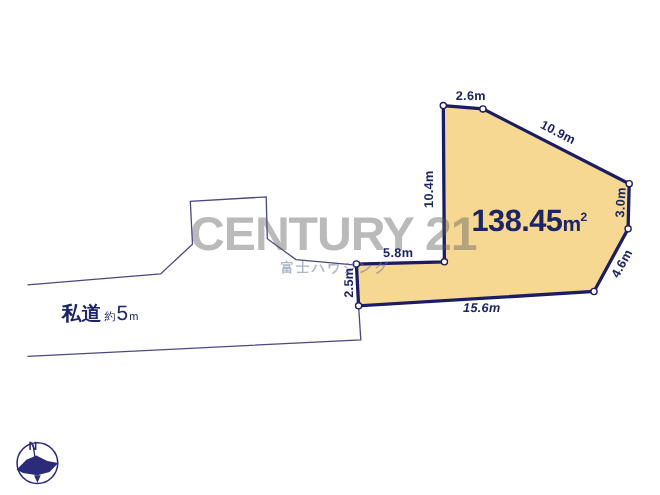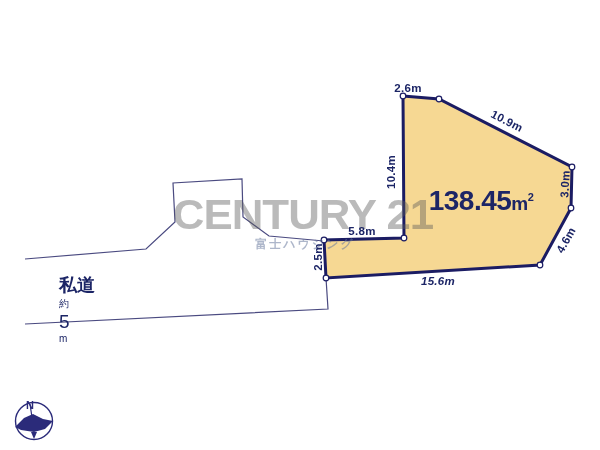--- a/index.html
+++ b/index.html
@@ -24,21 +24,21 @@
     transform:translate(-50%,-50%);
     color:#1c2566; font-weight:bold; font-size:28px;
     white-space:nowrap; letter-spacing:-0.5px;
   }
   .area-label .unit-base { font-size:19px; }
   .area-label .unit-exp { font-size:11px; vertical-align:9px; }
 
   .road-label {
     position:absolute; left:56px; top:273px;
     color:#1c2566; white-space:nowrap;
-    display:flex; align-items:baseline;flex-direction:column;
+    display:flex; align-items:baseline;
   }
   .road-label .kanji   { font-weight:bold; font-size:18px; }
   .road-label .approx  { font-size:10px; margin:0 1px 0 3px; }
   .road-label .number  { font-size:19px; }
   .road-label .unit    { font-size:10px; margin-left:1px; }
 
   .wm-brand {
     position:absolute; left:303px; top:214px;
     transform:translate(-50%,-50%) scaleX(1.02);
     font-weight:bold; font-size:43px; letter-spacing:-1px;
@@ -84,21 +84,21 @@
     </g>
   </svg>
 
   <div class="layer watermark-layer">
     <div class="wm-brand">CENTURY 21</div>
     <div class="wm-sub">富士ハウジング</div>
   </div>
 
   <div class="layer label-layer">
 
-    <div class="dim" style="left:408px; top:88px; transform:translate(-50%,-50%);text-align:center;">2.6m</div>
+    <div class="dim" style="left:428px; top:88px; transform:translate(-50%,-50%);text-align:center;">2.6m</div>
 
     <div class="dim" style="left:507px; top:121px; transform:translate(-50%,-50%) rotate(27deg);">10.9m</div>
 
     <div class="dim" style="left:391px; top:172px; transform:translate(-50%,-50%) rotate(-90deg);">10.4m</div>
 
     <div class="dim" style="left:565px; top:184px; transform:translate(-50%,-50%) rotate(-87deg);">3.0m</div>
 
     <div class="dim" style="left:566px; top:240px; transform:translate(-50%,-50%) rotate(-61deg);">4.6m</div>
 
     <div class="dim" style="left:438px; top:281px; transform:translate(-50%,-50%);font-style:italic;">15.6m</div>

